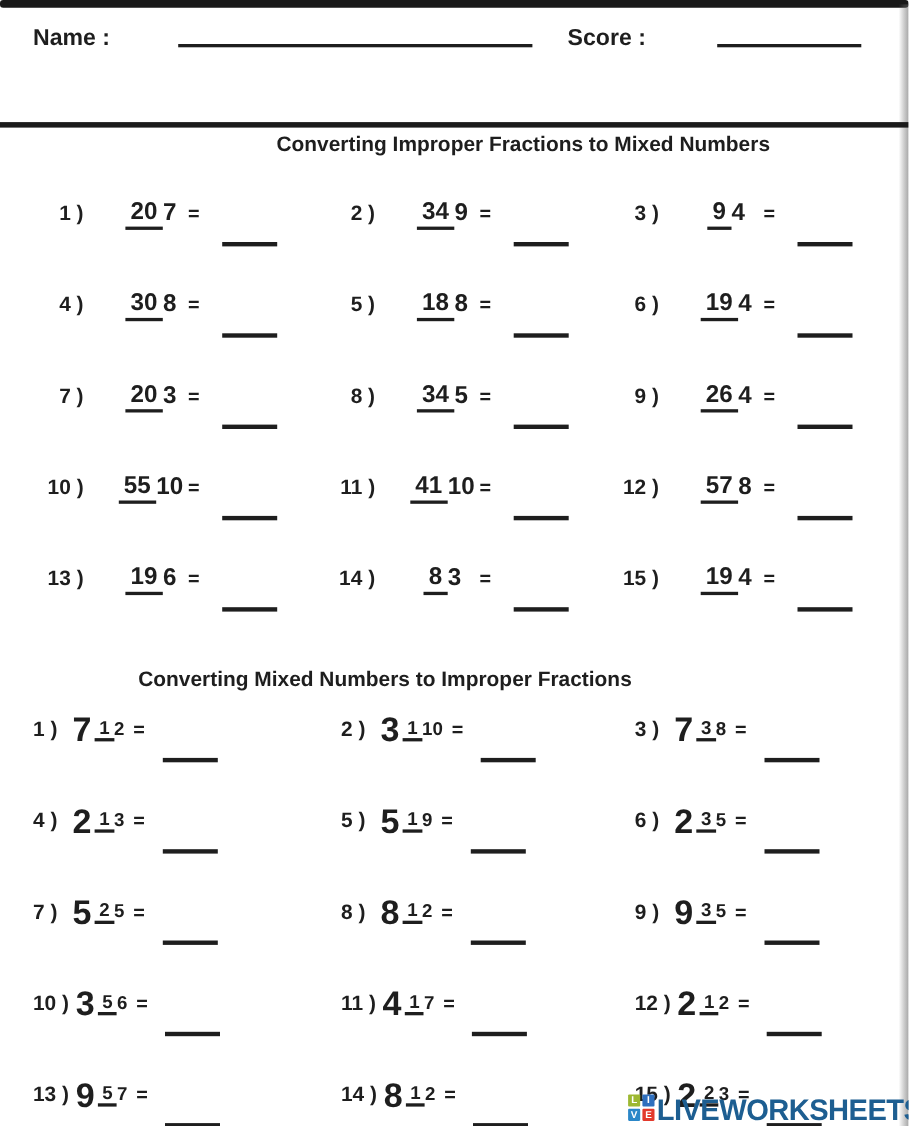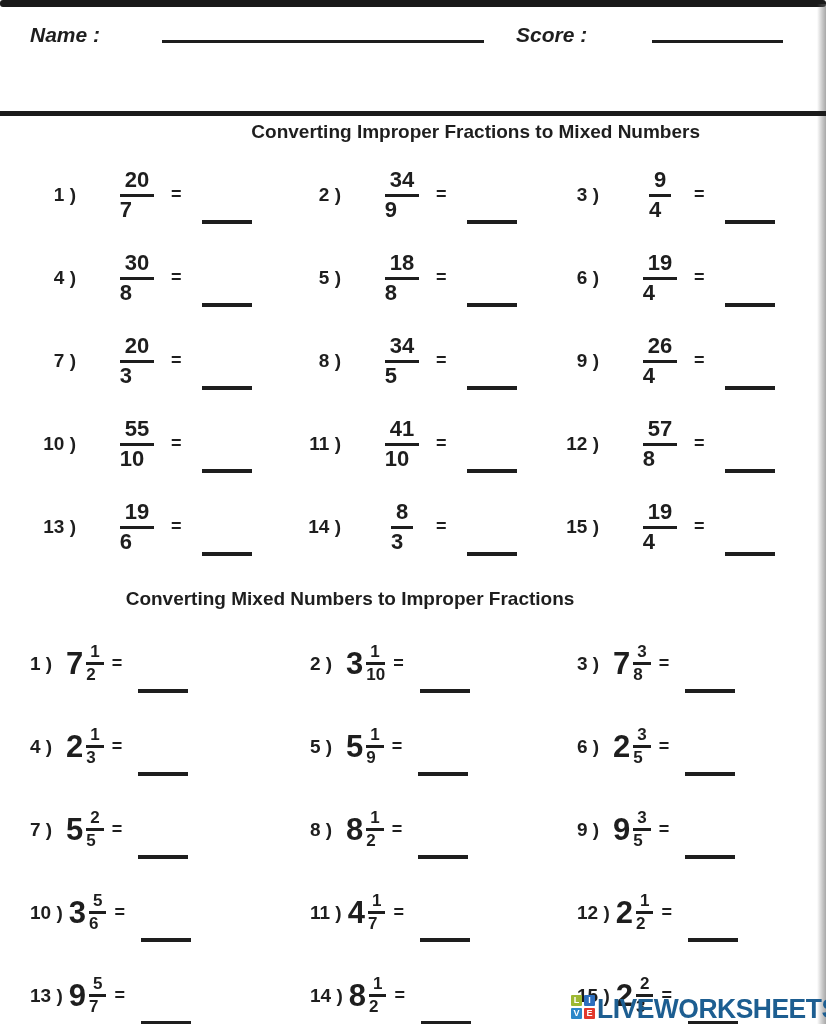--- a/index.html
+++ b/index.html
@@ -14,45 +14,45 @@
   }
   
   .topbar { position: absolute; top: 0; left: 0; width: 826px; height: 7px;
             background: #191919; border-radius: 3px; }
   .edge-shadow { position: absolute; top: 4px; right: 0; width: 9px; height: 1020px;
             background: linear-gradient(to right, rgba(110,110,110,0) 0%, rgba(110,110,110,0.35) 55%, rgba(95,95,95,0.55) 100%); }
 
   
   .header { position: absolute; top: 14px; left: 30px; right: 40px; }
   .hrow { display: flex; align-items: center; height: 41px; }
-  .hlabel { font-size: 21px; font-style: italic; }
+  .hlabel { font-size: 21px; }
   .lbl-l { width: 132px; }
   .lbl-r { width: 90px; }
   .hline { border-bottom: 3.5px solid #1e1e1e; height: 14px; }
   .line-long { width: 322px; margin-right: 32px; }
   .line-short { width: 131px; margin-left: 46px; }
   .divider { position: absolute; top: 111px; left: 0; width: 826px; height: 5px; background: #1b1b1b; }
 
   
   .sec-title { position: absolute; left: 0; width: 700px; text-align: center; font-size: 19px; }
   .t1 { top: 121px; text-align: right; }
-  .t2 { top: 588px; }
+  .t2 { top: 608px; }
 
   
   .grid { position: absolute; left: 0; width: 826px; display: grid; grid-auto-rows: 83px; }
   .g1 { top: 153px; grid-template-columns: 265px 258px 303px; }
   .g2 { top: 622px; grid-template-columns: 280px 267px 279px; }
   .cell { display: flex; align-items: center; padding-left: 30px; box-sizing: border-box; }
 
   .pn { font-size: 19px; white-space: pre; }
   .g1 .pn { width: 46px; text-align: right; flex: none; }
   .g2 .pn { min-width: 30px; text-align: left; flex: none; }
 
   .slot { width: 56px; margin-left: 33px; display: flex; justify-content: center; flex: none; }
-  .fr { display: inline-flex; flex-direction: column; align-items: stretch; text-align: left; line-height: 1.05; }
+  .fr { display: inline-flex; flex-direction: row; align-items: stretch; text-align: center; line-height: 1.05; }
   .g1 .fr { font-size: 22px; }
   .g1 .fn { border-bottom: 3.5px solid #1e1e1e; padding: 0 5px 2px; }
   .g1 .fd { padding-top: 1px; }
 
   .wh { font-size: 31px; margin-left: 6px; }
   .g2 .fr { font-size: 17px; margin-left: 3px; }
   .g2 .fn { border-bottom: 3px solid #1e1e1e; padding: 0 4px 1px; }
   .g2 .fd { padding-top: 1px; }
 
   .eq { font-size: 18px; }

